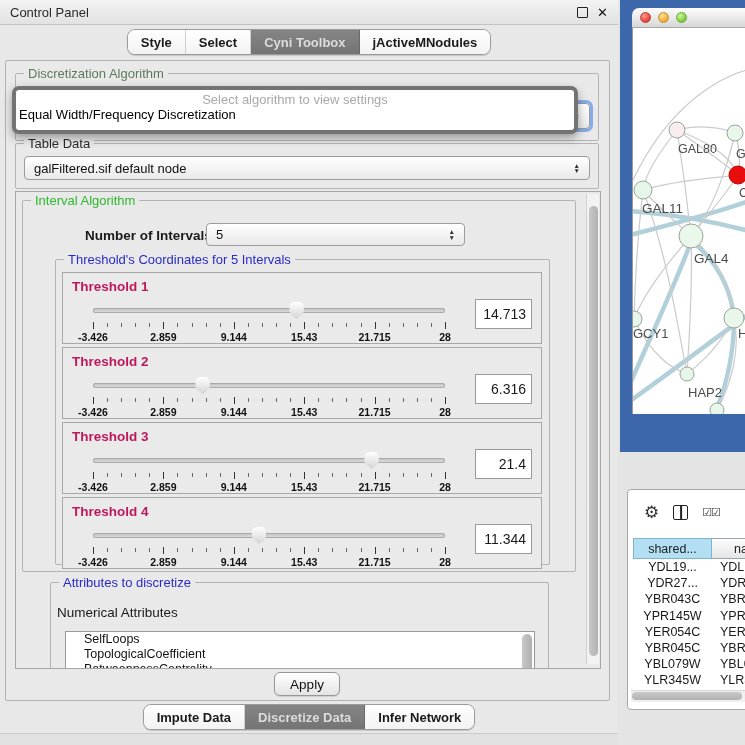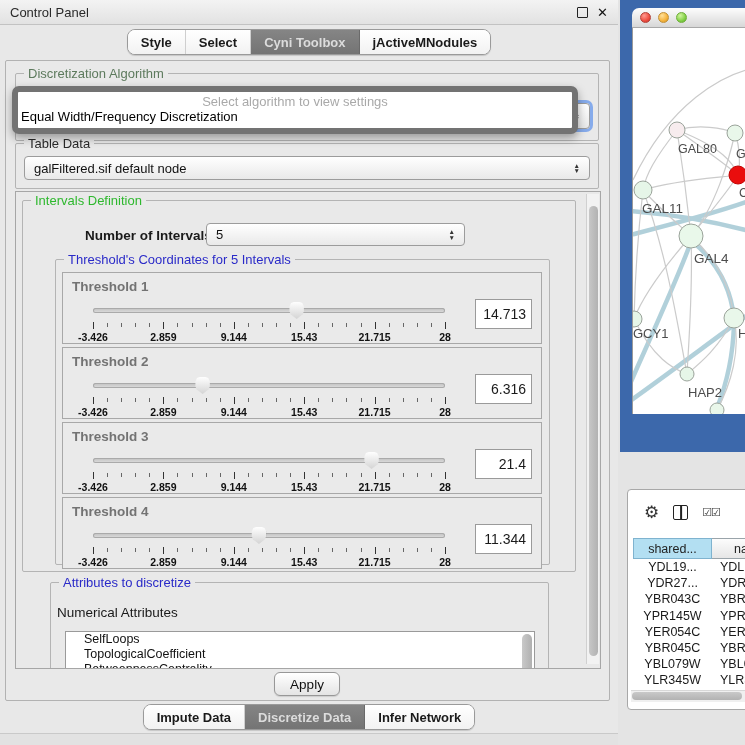--- a/index.html
+++ b/index.html
@@ -39,33 +39,33 @@
   .gtitle.dgreen{color:#5d7a5d;}
   .gtitle.plain{color:#2a2a2a;}
 
   .combo{background:linear-gradient(#ffffff,#e9e9e9);border:1px solid #9c9c9c;border-radius:4px;
          display:flex;align-items:center;padding:0 9px;box-sizing:border-box;font-size:13px;color:#111;}
   .combo .arrows{margin-left:auto;display:flex;flex-direction:column;font-size:6.5px;line-height:5.5px;color:#333;}
   .combo.focus{box-shadow:0 0 0 3px rgba(100,150,235,.75);}
 
   
   .popup{position:absolute;left:12px;top:86px;width:566px;height:48px;background:#fff;
-         border:6px solid #737373;border-radius:7px;box-shadow:0 4px 10px rgba(0,0,0,.35);z-index:50;
+         border:4px solid #737373;border-radius:7px;box-shadow:0 4px 10px rgba(0,0,0,.35);z-index:50;
          box-sizing:border-box;padding-top:2px;}
   .popup .hint{text-align:center;color:#a9a9a9;font-size:13px;height:15px;}
   .popup .opt{padding:0 3px;height:15px;font-size:13px;color:#000;white-space:nowrap;}
   .popup .opt.sel{font-weight:bold;}
 
   
   .viewport{position:absolute;left:9px;top:130px;width:584px;height:476px;border:1px solid #a6a6a6;background:#e9e9e9;overflow:hidden;}
   .vscroll{position:absolute;right:1px;top:2px;width:12px;height:470px;background:#f2f2f2;border-left:1px solid #d0d0d0;}
   .vscroll .thumb{position:absolute;left:1.5px;top:12px;width:9px;height:450px;background:linear-gradient(90deg,#c7c7c7,#b2b2b2);border-radius:5px;}
 
   .thrbox{position:relative;width:480px;height:72px;border:1px solid #a8a8a8;background:#eaeaea;margin:0 0 3px 6px;box-sizing:border-box;}
-  .thrlabel{position:absolute;left:9px;top:6px;font-weight:bold;font-size:13.5px;color:#737373;}
+  .thrlabel{position:absolute;left:9px;top:6px;font-weight:bold;font-size:13.5px;color:#be185d;}
   .slider{position:absolute;left:30px;top:33px;width:352px;height:36px;}
   .track{position:absolute;left:0;right:0;top:2px;height:5px;border-radius:3px;
          background:linear-gradient(#c0c0c0,#dedede);box-shadow:inset 0 0 0 1px #aaa;}
   .thumbp{position:absolute;top:-4px;width:15px;height:17px;margin-left:-7px;
           background:linear-gradient(#fefefe,#d4d4d4);
           clip-path:polygon(50% 100%,10% 72%,2% 55%,2% 26%,12% 6%,30% 0,70% 0,88% 6%,98% 26%,98% 55%,90% 72%);
           filter:drop-shadow(0 0 1px #777);}
   .ticks{position:absolute;left:0;right:0;top:16px;height:8px;}
   .tick{position:absolute;top:1px;width:1px;height:4px;background:#666;}
   .tick.major{top:0;height:7px;background:#333;}
@@ -163,21 +163,21 @@
         <span class="arrows">
           <span>▲</span>
             <span>▼</span>
         </span>
       </div>
     </div>
 
     <div class="viewport">
 
       <div class="group" style="left:6px;top:8px;width:552px;height:370px;background:#e9e9e9;">
-        <span class="gtitle green">Intervals Definition</span>
+        <span class="gtitle green">Interval Algorithm</span>
 
         <span style="position:absolute;left:62px;top:27px;font-weight:bold;font-size:13.5px;">Number of Intervals</span>
         <div class="combo" style="position:absolute;left:183px;top:22px;width:259px;height:23px;">
           <span>5</span>
           <span class="arrows">
             <span>▲</span>
               <span>▼</span>
           </span>
         </div>
 

